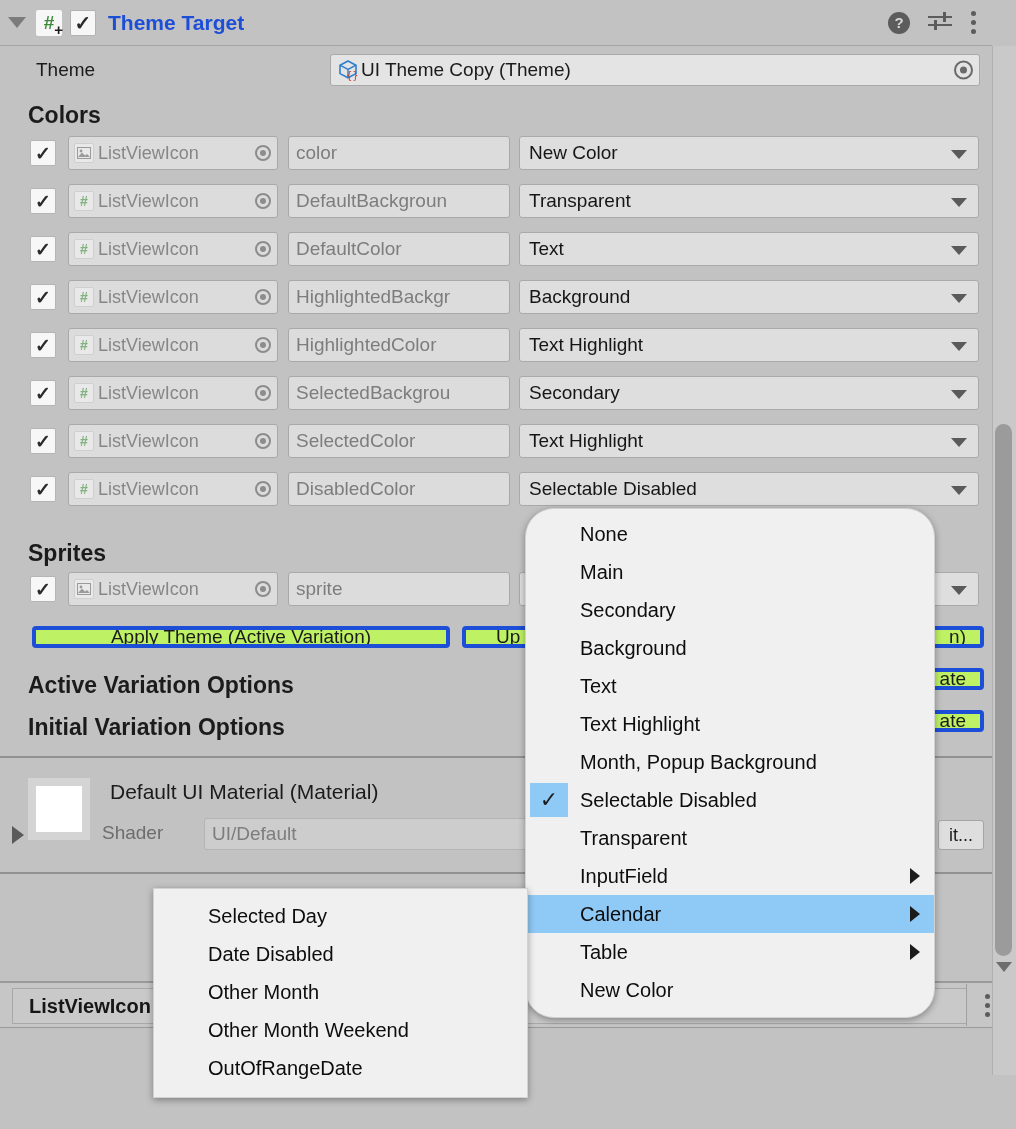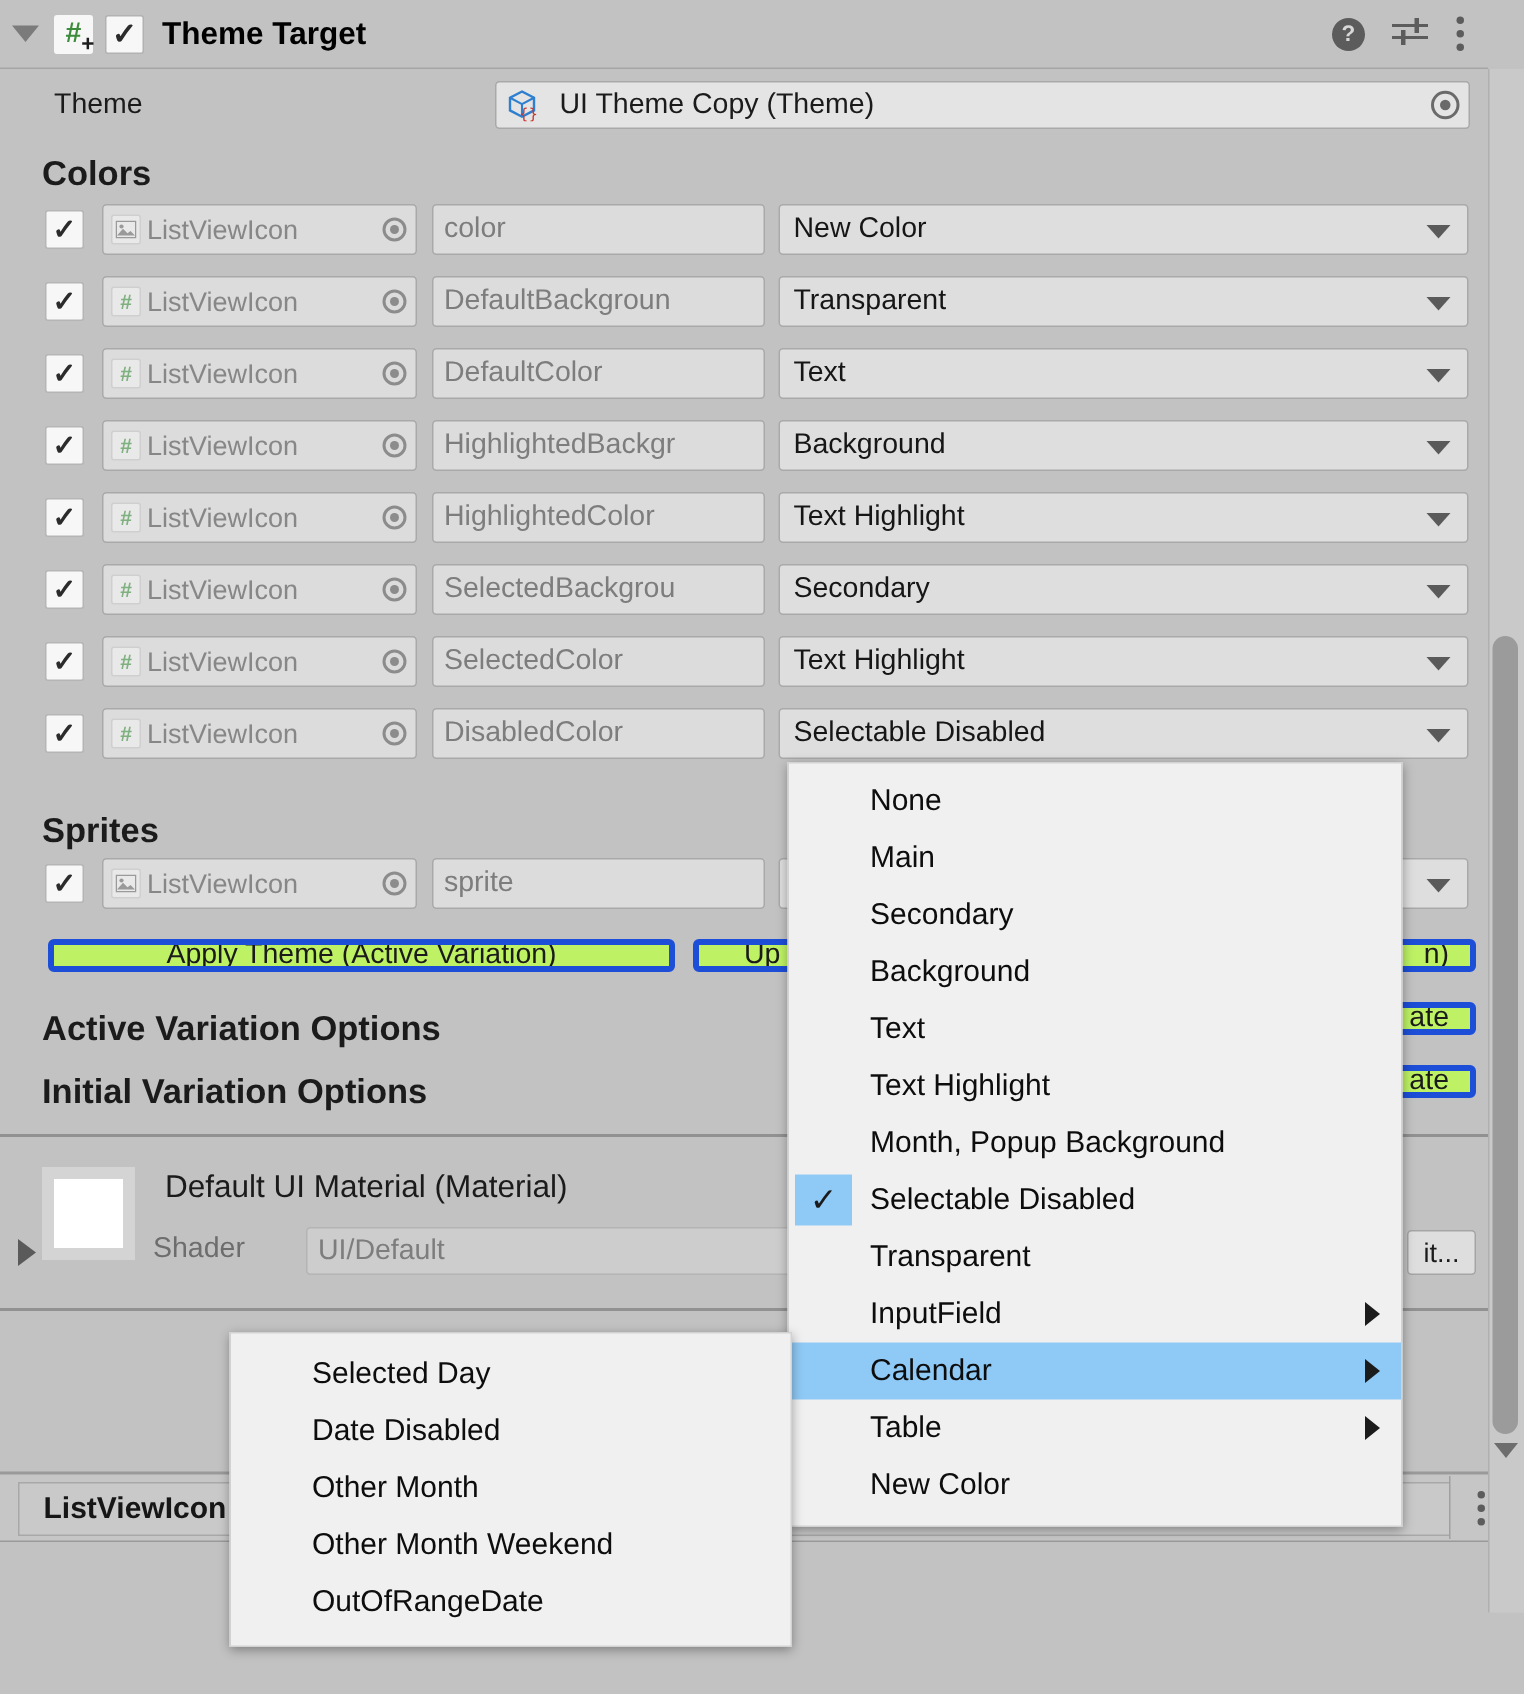--- a/index.html
+++ b/index.html
@@ -28,21 +28,21 @@
   .script-icon .hash { color: #3c8c3c; font-size: 19px; font-weight: 700; line-height: 1; }
   .script-icon .plus {
     position: absolute; right: -1px; bottom: -1px; color: #1d1d1d; font-size: 15px;
     font-weight: 900; line-height: 1;
   }
   .chk-box {
     width: 26px; height: 26px; background: #f7f7f7; border: 1px solid #b2b2b2;
     border-radius: 2px; display: flex; align-items: center; justify-content: center;
   }
   .chk-box .tick { color: #2b2b2b; font-size: 20px; line-height: 1; font-weight: 600; }
-  .comp-title { font-size: 21px; font-weight: 700; color: #000000; margin-left: 4px; }
+  .comp-title { font-size: 21px; font-weight: 700; color: #1d4ed8; margin-left: 4px; }
   .header-icons { margin-left: auto; display: flex; align-items: center; gap: 18px; padding-right: 16px; }
   .ico-help {
     width: 22px; height: 22px; border-radius: 50%; background: #5c5c5c; color: #d8d8d8;
     font-size: 15px; font-weight: 700; display: flex; align-items: center; justify-content: center;
   }
   .ico-settings { width: 24px; height: 22px; position: relative; }
   .ico-settings i { position: absolute; left: 0; width: 24px; height: 2px; background: #5c5c5c; display: block; }
   .ico-settings i:nth-child(1) { top: 4px; }
   .ico-settings i:nth-child(2) { top: 12px; }
   .ico-settings .k { position: absolute; width: 3px; height: 10px; background: #5c5c5c; }
@@ -55,21 +55,21 @@
   .body-area { position: absolute; left: 0; top: 46px; width: 992px; height: 710px; }
 
   .theme-row { position: absolute; left: 0; top: 6px; width: 992px; height: 36px; display: flex; align-items: center; }
   .label-theme { font-size: 19px; color: #1b1b1b; margin-left: 36px; width: 294px; }
   .objfield-big {
     width: 650px; height: 32px; background: #e4e4e4; border: 1px solid #a9a9a9; border-radius: 3px;
     display: flex; align-items: center; position: relative;
   }
   .cube-icon { position: relative; width: 22px; height: 22px; margin-left: 6px; flex: none; }
   .cube-icon svg { display: block; }
-  .objfield-big .txt { font-size: 19px; color: #1b1b1b; margin-left: 14px; white-space: nowrap; }
+  .objfield-big .txt { font-size: 19px; color: #1b1b1b; margin-left: 2px; white-space: nowrap; }
   .sel-dot {
     position: absolute; right: 6px; top: 50%; transform: translateY(-50%);
     width: 19px; height: 19px; border-radius: 50%; border: 2px solid #6a6a6a;
     display: flex; align-items: center; justify-content: center;
   }
   .sel-dot::after { content:""; width: 7px; height: 7px; border-radius: 50%; background: #6a6a6a; }
 
   .section-head { position: absolute; font-size: 23px; font-weight: 700; color: #1b1b1b; left: 28px; }
 
   .crow { position: absolute; left: 0; height: 38px; display: flex; align-items: center; }
@@ -176,21 +176,21 @@
   }
   .popup .mitem.sel { background: #8fc9f5; }
   .popup .mitem .ck {
     position: absolute; left: 4px; top: 2px; width: 38px; height: 34px; background: #8fc9f5;
     display: flex; align-items: center; justify-content: center; color: #1b1b1b; font-size: 22px;
   }
   .popup .mitem .sub {
     position: absolute; right: 14px; top: 50%; margin-top: -8px; width: 0; height: 0;
     border-top: 8px solid transparent; border-bottom: 8px solid transparent; border-left: 10px solid #1b1b1b;
   }
-  #popup-main { left: 525px; top: 508px; width: 410px; padding: 6px 0 8px 0; }
+  #popup-main { left: 525px; top: 508px; width: 410px; padding: 6px 0 8px 0; border-radius: 29px; }
   #popup-sub  { left: 153px; top: 888px; width: 375px; padding: 8px 0 10px 0; }
 </style>
 </head>
 <body>
 
 <div id="root">
 
   <div class="comp-header">
     <div class="tri-down"></div>
     <div class="script-icon">

